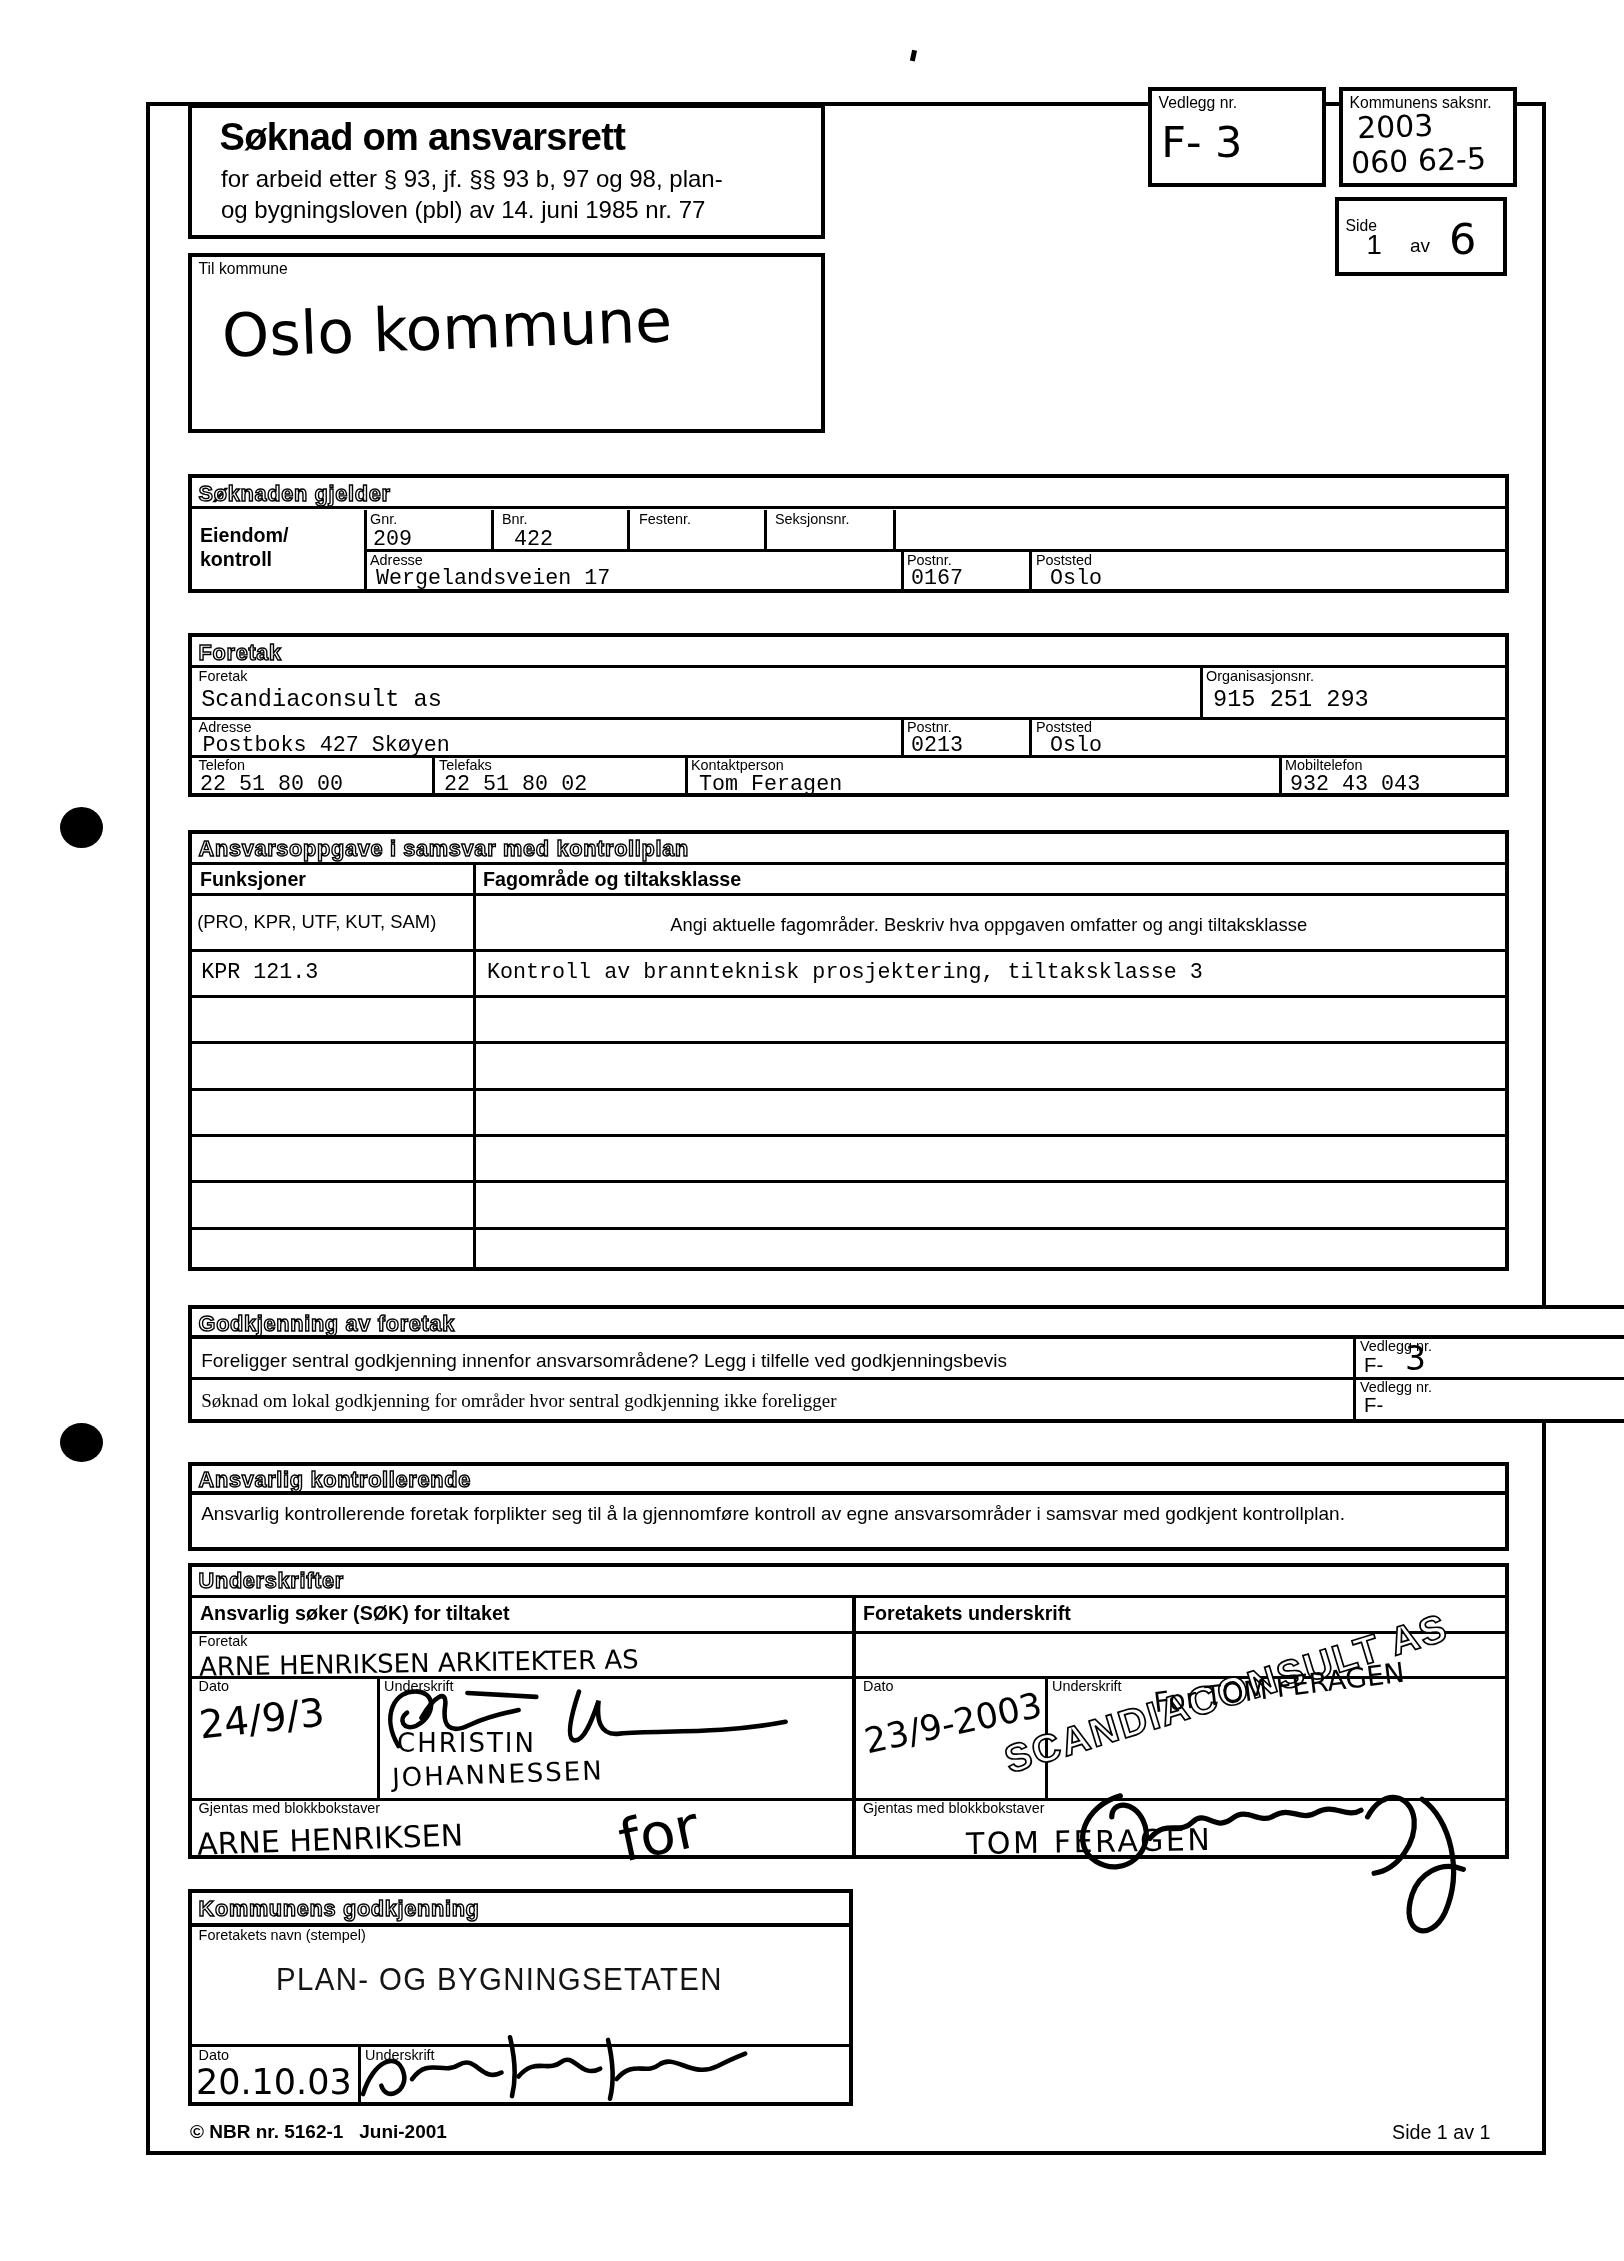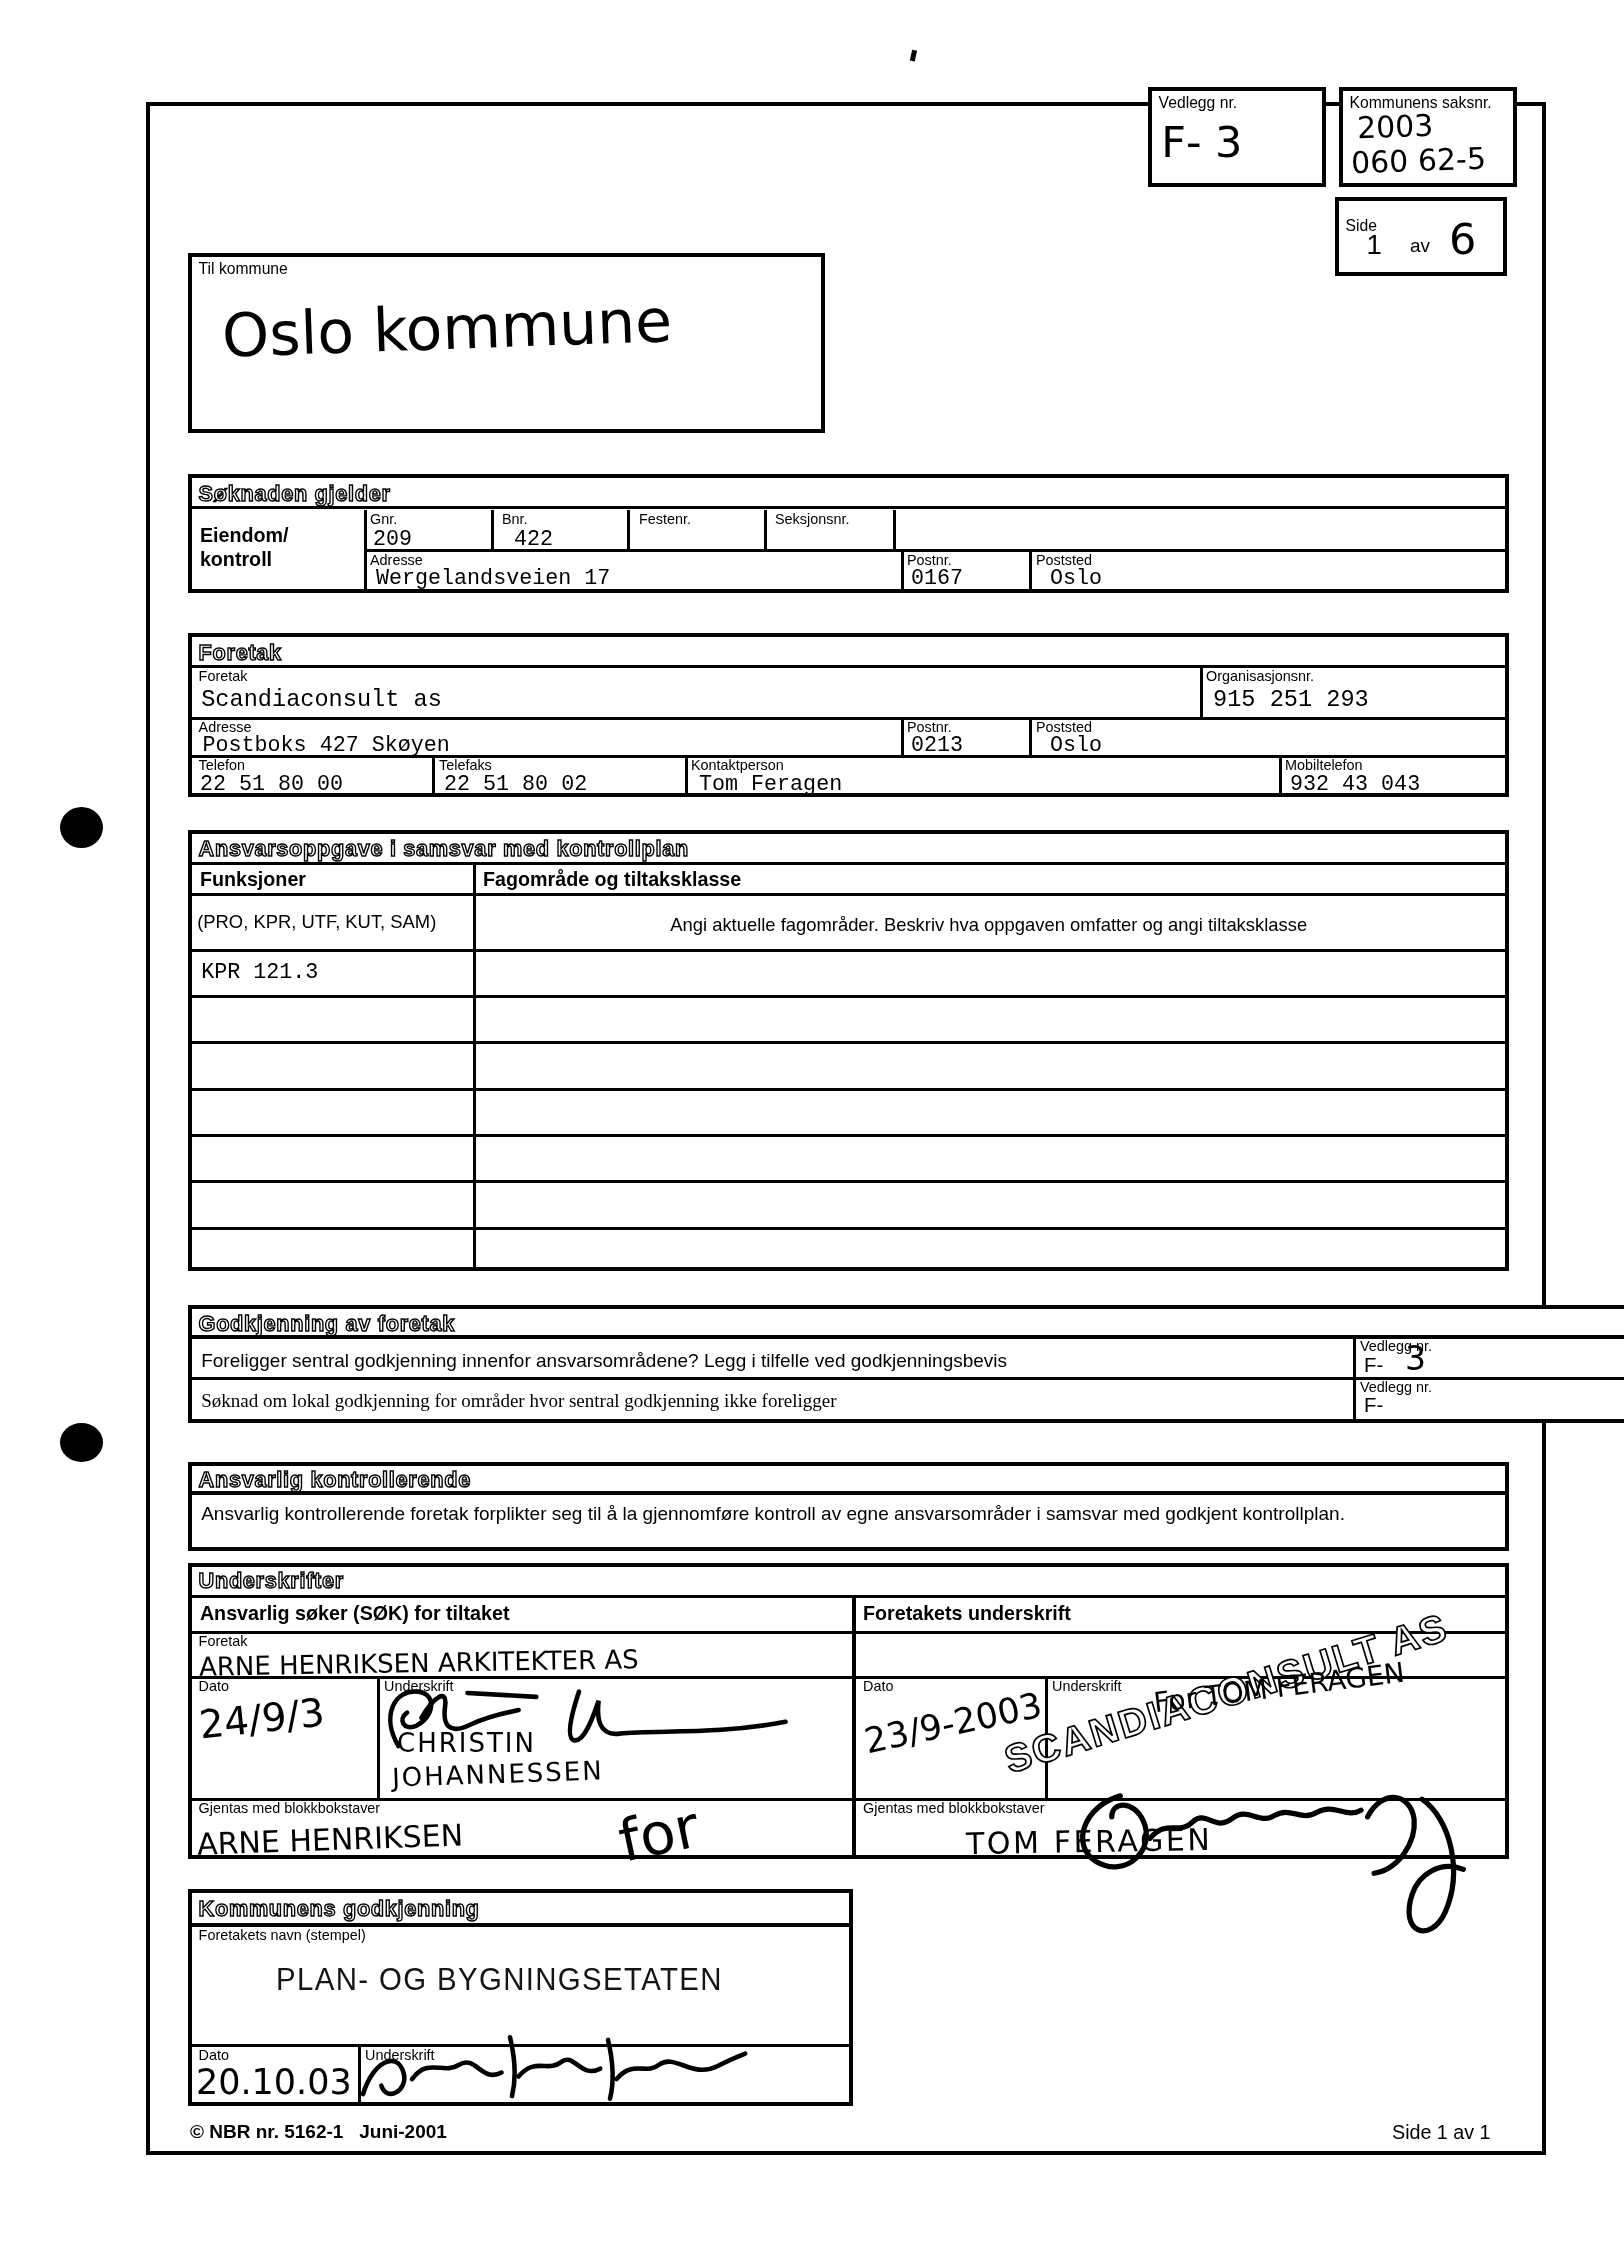--- a/index.html
+++ b/index.html
@@ -38,20 +38,25 @@
 <body>
 
 <div class="page">
 
   <div class="frame"></div>
 
   <div class="hole" style="left:60px;top:807px;width:43px;height:41px;"></div>
   <div class="hole" style="left:60px;top:1423px;width:43px;height:39px;"></div>
   <div class="speck" style="left:911px;top:50px;width:4.6px;height:10.5px;transform:rotate(12deg);"></div>
 
+  <div class="box" style="left:188px;top:104px;width:637px;height:135px;">
+    <div class="title" style="left:27.6px;top:7.9px;">Søknad om ansvarsrett</div>
+    <div class="subtitle" style="left:29px;top:56px;">for arbeid etter § 93, jf. §§ 93 b, 97 og 98, plan-</div>
+    <div class="subtitle" style="left:29px;top:87px;">og bygningsloven (pbl) av 14. juni 1985 nr. 77</div>
+  </div>
 
   <div class="box" style="left:1148px;top:87px;width:178px;height:100px;">
     <span class="lb" style="left:6.6px;top:3.9px;">Vedlegg nr.</span>
     <span class="hw" style="left:9.2px;top:26px;font-size:43px;">F- 3</span>
   </div>
 
   <div class="box" style="left:1339px;top:87px;width:178px;height:100px;">
     <span class="lb" style="left:6.6px;top:3.9px;">Kommunens saksnr.</span>
     <span class="hw" style="left:14.4px;top:18.4px;font-size:30px;transform:rotate(-2deg);">2003</span>
     <span class="hw" style="left:7.9px;top:52px;font-size:30px;transform:rotate(-2deg);">060 62-5</span>
@@ -135,20 +140,21 @@
     <div class="hline barline" style="top:27.6px;"></div>
     <div class="vline" style="left:281px;top:30px;bottom:0;"></div>
     <div class="hline" style="top:59px;"></div>
     <div class="bh" style="left:7.9px;top:34px;">Funksjoner</div>
     <div class="bh" style="left:291px;top:34px;">Fagområde og tiltaksklasse</div>
     <div class="hline" style="top:115px;"></div>
     <span class="abs" style="left:5.2px;top:77px;font-size:18.4px;white-space:nowrap;">(PRO, KPR, UTF, KUT, SAM)</span>
     <div class="center-hint" style="left:283px;right:2.6px;top:80px;">Angi aktuelle fagområder. Beskriv hva oppgaven omfatter og angi tiltaksklasse</div>
 
     <span class="tv" style="left:9.2px;top:126px;">KPR 121.3</span>
+    <span class="tv" style="left:295px;top:126px;">Kontroll av brannteknisk prosjektering, tiltaksklasse 3</span>
     <div class="hline" style="top:161px;"></div>
     <span class="tv" style="left:9.2px;top:172px;"></span>
     <span class="tv" style="left:295px;top:172px;"></span>
     <div class="hline" style="top:207px;"></div>
     <span class="tv" style="left:9.2px;top:218px;"></span>
     <span class="tv" style="left:295px;top:218px;"></span>
     <div class="hline" style="top:254px;"></div>
     <span class="tv" style="left:9.2px;top:264px;"></span>
     <span class="tv" style="left:295px;top:264px;"></span>
     <div class="hline" style="top:300px;"></div>

